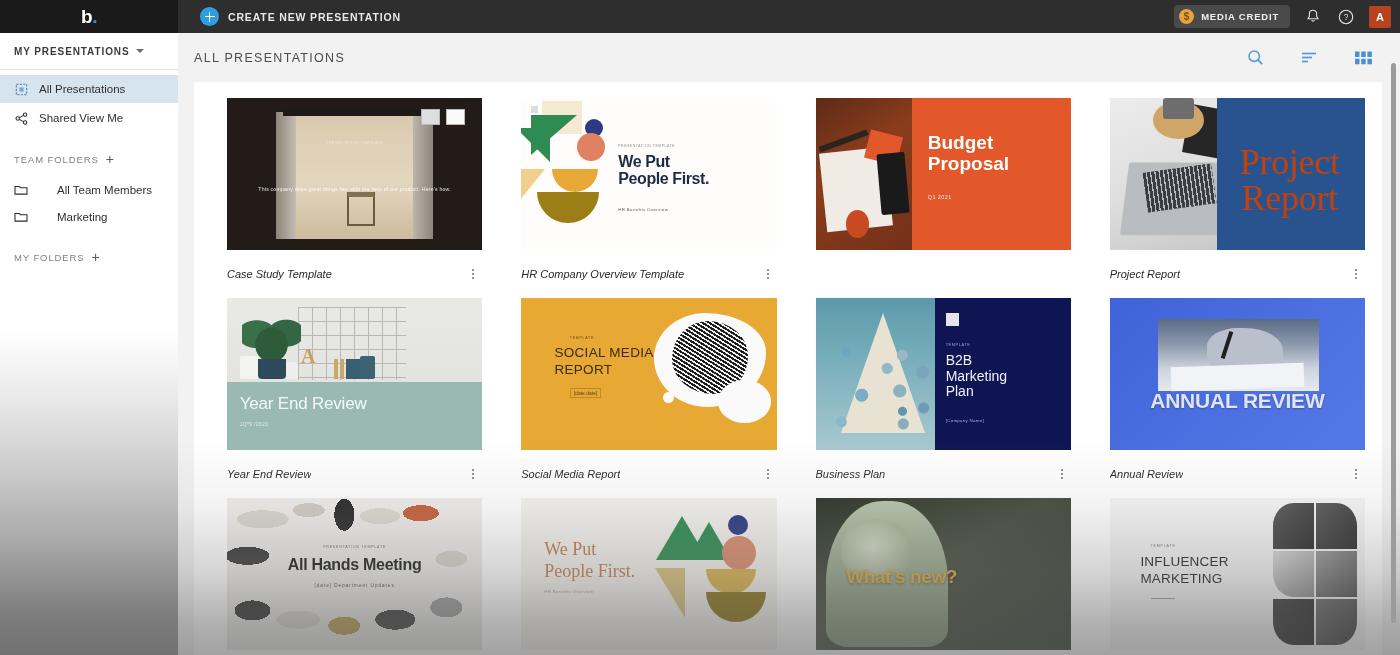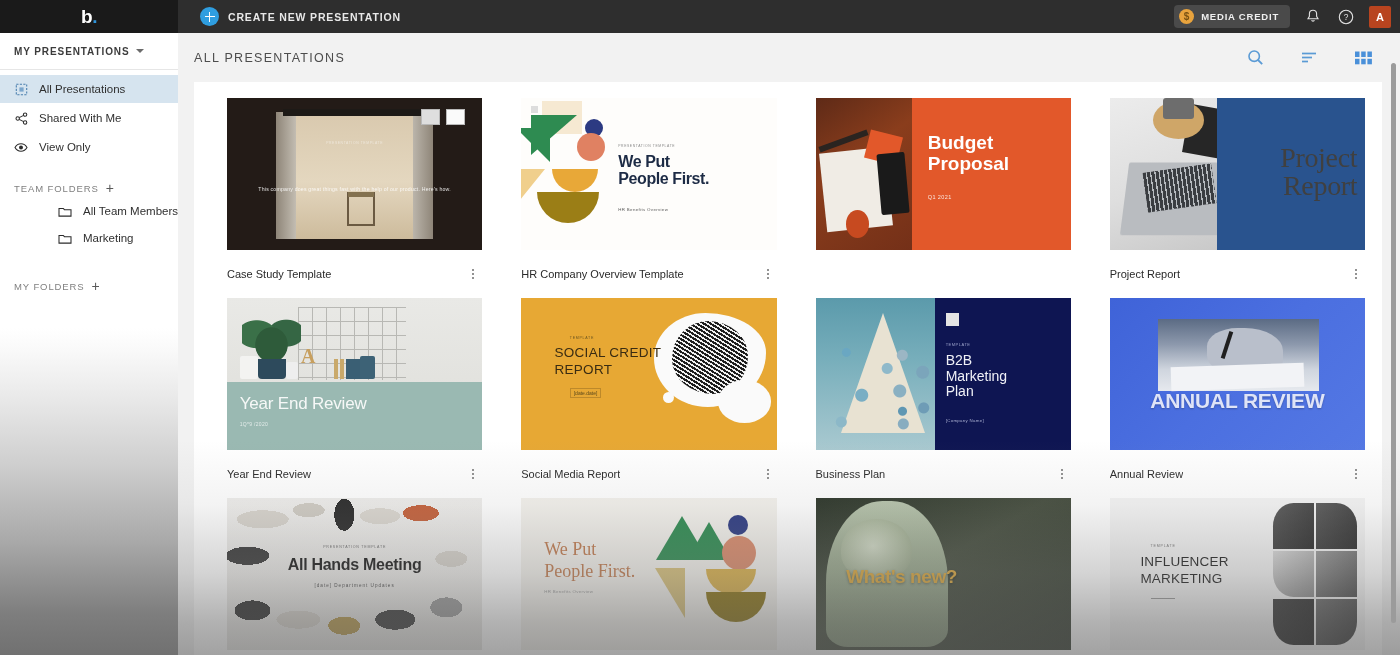--- a/index.html
+++ b/index.html
@@ -126,22 +126,22 @@
   }
   .section-title {
     font-size: 9.5px; font-weight: normal; color: #808080;
     letter-spacing: 0.9px;
   }
   .plus-sign {
     color: #595959; font-size: 14px; line-height: 1;
     font-weight: 300; cursor: pointer;
   }
   .folder-item {
-    height: 27px; display: flex; align-items: flex-start;
-    gap: 11px; padding-left: 14px; cursor: pointer; margin-left: 44px;
+    height: 27px; display: flex; align-items: center;
+    gap: 29px; padding-left: 14px; cursor: pointer;
   }
   .folder-label { font-size: 11.5px; color: #303030; }
 
   
   .content {
     position: absolute; top: 33px; left: 178px;
     width: 1222px; height: 622px;
     background: #f2f2f2;
     overflow: hidden;
   }
@@ -172,21 +172,21 @@
     padding: 0 17px;
   }
   .card { position: relative; padding-left: 16px; }
   .thumb {
     width: 100%; height: 152px;
     position: relative; overflow: hidden;
     background: #eee;
   }
   .card-meta {
     display: flex; align-items: center;
-    height: 48px; padding-right: 2px;
+    height: 48px; padding-right: 2px; font-style: italic;
   }
   .card-title {
     font-size: 11px; color: #2a2a2a;
     white-space: nowrap; overflow: hidden; text-overflow: ellipsis;
   }
   .kebab {
     margin-left: auto; width: 14px; height: 16px;
     display: flex; flex-direction: column; align-items: center;
     justify-content: center; gap: 2.2px; cursor: pointer;
   }
@@ -294,23 +294,23 @@
     transform: perspective(60px) rotateX(9deg); border-radius:2px;}
   .pr-keys { left:14%; top:46%; width:27%; height:26%;
     background: repeating-linear-gradient(to right,#2d2f33 0 3px,#b9bcc0 3px 4.3px),
                 repeating-linear-gradient(to bottom,#2d2f33 0 2.5px,#b9bcc0 2.5px 4px);
     transform: rotate(-8deg); opacity:.9;}
   .pr-cup { left:17%; top:2%; width:20%; height:25%; background:#cfa668; border-radius:50%; }
   .pr-cup2{ left:21%; top:0%; width:12%; height:14%; background:#6d6d6d; border-radius:3px; }
   .pr-dark{ left:30%; top:6%; width:16%; height:32%; background:#262626; transform:rotate(10deg);}
   .pr-right{ left:42%; top:0; width:58%;height:100%; background:#29538e; }
   .pr-title{
-    left:44%; right:3%; top:30%; text-align:right; color:#404040;
+    left:44%; right:3%; top:30%; text-align:center; color:#c2410c;
     font-family:"Liberation Serif", serif;
-    font-size:28px; line-height:1.02; letter-spacing:-0.3px;
+    font-size:36px; line-height:1.02; letter-spacing:-0.3px;
   }
 
   
   .yr-bg{inset:0;background:linear-gradient(to bottom,#e9e9e6 0%,#e2e2de 60%,#d9d9d4 100%);}
   .yr-grid{ left:28%; top:6%; width:42%; height:48%;
     background: repeating-linear-gradient(to right,#b8b8b4 0 1px,transparent 1px 14px),
                 repeating-linear-gradient(to bottom,#b8b8b4 0 1px,transparent 1px 14px);}
   .yr-plant{ left:6%; top:10%; width:23%; height:35%;
     background: radial-gradient(ellipse at 50% 60%, #2e5b3a 0%, #2e5b3a 38%, transparent 40%),
                 radial-gradient(ellipse at 25% 40%, #3a7048 0%, #3a7048 30%, transparent 32%),
@@ -496,32 +496,23 @@
     <div class="nav-item">
       <span class="nav-icon">
         <svg width="13" height="13" viewBox="0 0 13 13">
           <circle cx="10.1" cy="2.6" r="1.7" stroke="#2b2b2b" stroke-width="1.05" fill="none"></circle>
           <circle cx="2.7" cy="6.5" r="1.7" stroke="#2b2b2b" stroke-width="1.05" fill="none"></circle>
           <circle cx="10.1" cy="10.4" r="1.7" stroke="#2b2b2b" stroke-width="1.05" fill="none"></circle>
           <line x1="4.2" y1="5.6" x2="8.6" y2="3.4" stroke="#2b2b2b" stroke-width="1.05"></line>
           <line x1="4.2" y1="7.4" x2="8.6" y2="9.6" stroke="#2b2b2b" stroke-width="1.05"></line>
         </svg>
       </span>
-      <span class="nav-label">Shared With Me</span>
+      <span class="nav-label">Shared View Me</span>
     </div>
 
-    <div class="nav-item">
-      <span class="nav-icon">
-        <svg width="14" height="13" viewBox="0 0 14 13">
-          <path d="M1 6.5C2.4 4 4.6 2.8 7 2.8S11.6 4 13 6.5C11.6 9 9.4 10.2 7 10.2S2.4 9 1 6.5z" stroke="#2b2b2b" stroke-width="1.05" fill="none"></path>
-          <circle cx="7" cy="6.5" r="2" fill="#2b2b2b"></circle>
-        </svg>
-      </span>
-      <span class="nav-label">View Only</span>
-    </div>
   </div>
 
   <div class="section-head">
     <span class="section-title">TEAM FOLDERS</span>
     <span class="plus-sign">+</span>
   </div>
 
   <div class="folder-item">
     <span class="nav-icon">
       <svg width="14" height="12" viewBox="0 0 14 12">
@@ -698,21 +689,21 @@
 
       <div class="card">
         <div class="thumb">
           <div class="t-abs sm-bg"></div>
           <div class="t-abs sm-blob1"></div>
           <div class="t-abs sm-blob2"></div>
           <div class="t-abs sm-blob3"></div>
           <div class="t-abs sm-dot"></div>
           <div class="t-abs sm-eye">TEMPLATE</div>
           <div class="t-abs sm-title">
-            <div>SOCIAL CREDIT</div>
+            <div>SOCIAL MEDIA</div>
             <div>REPORT</div>
           </div>
           <div class="t-abs sm-date">[date.date]</div>
         </div>
         <div class="card-meta">
           <span class="card-title">Social Media Report</span>
           <span class="kebab">
               <i></i>
               <i></i>
               <i></i>

